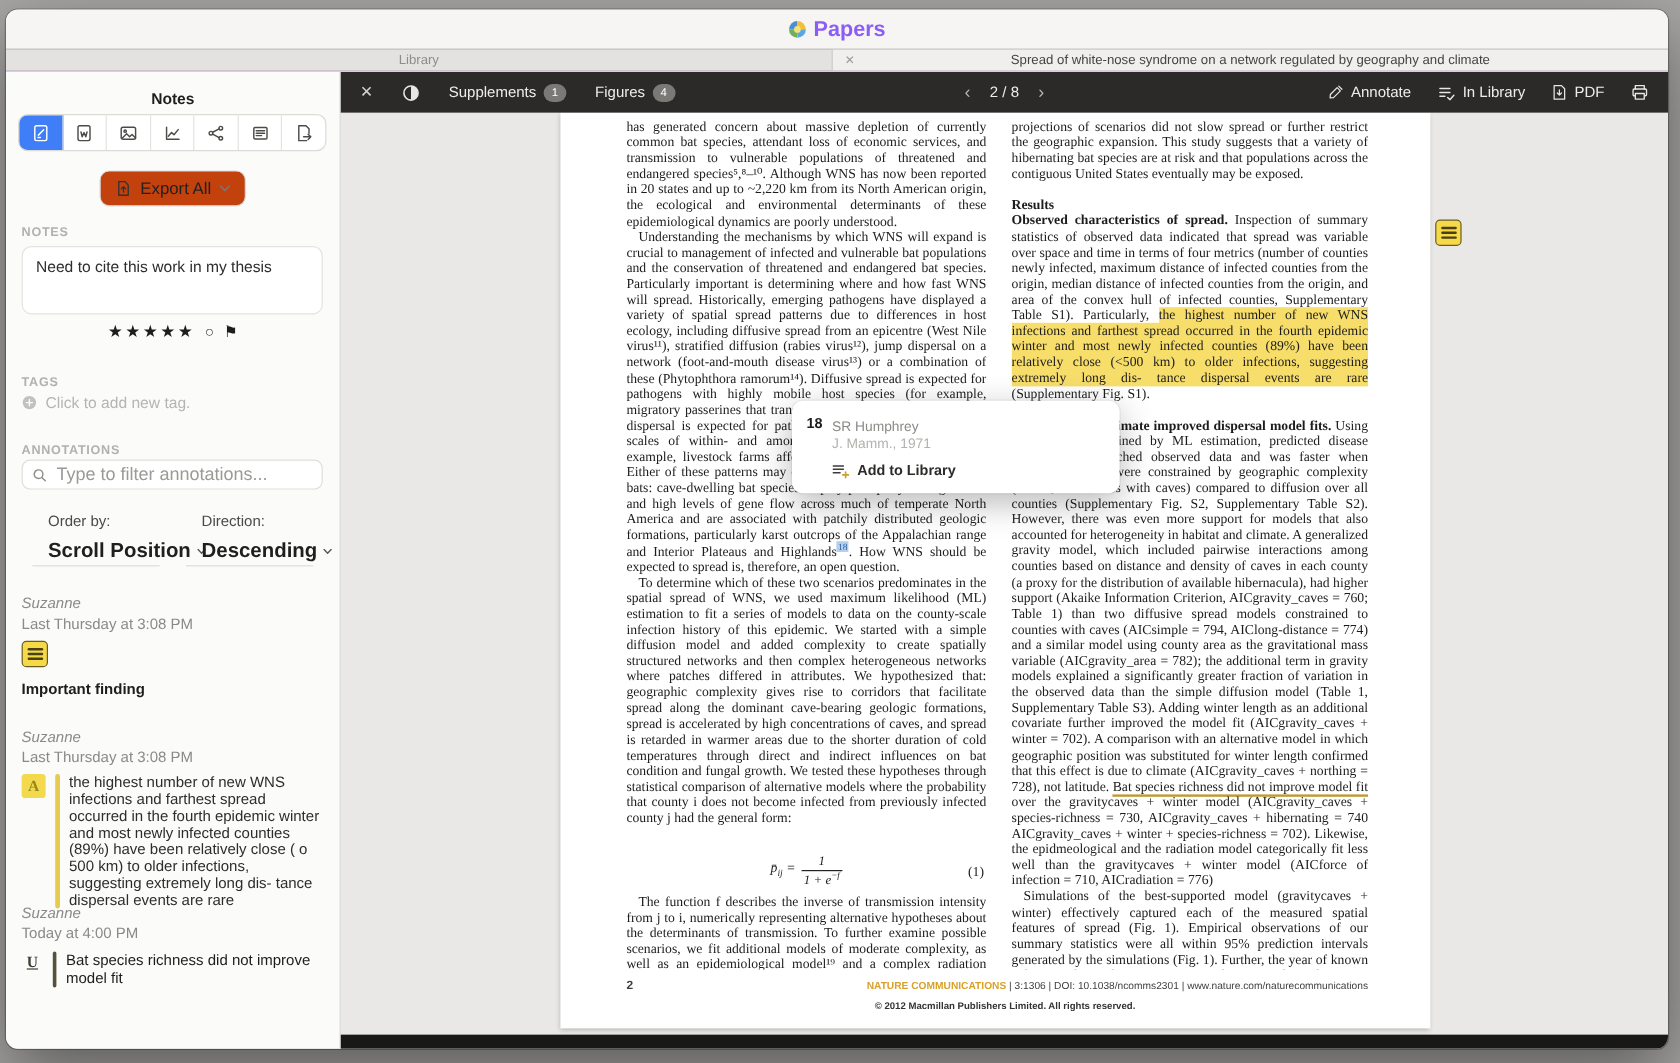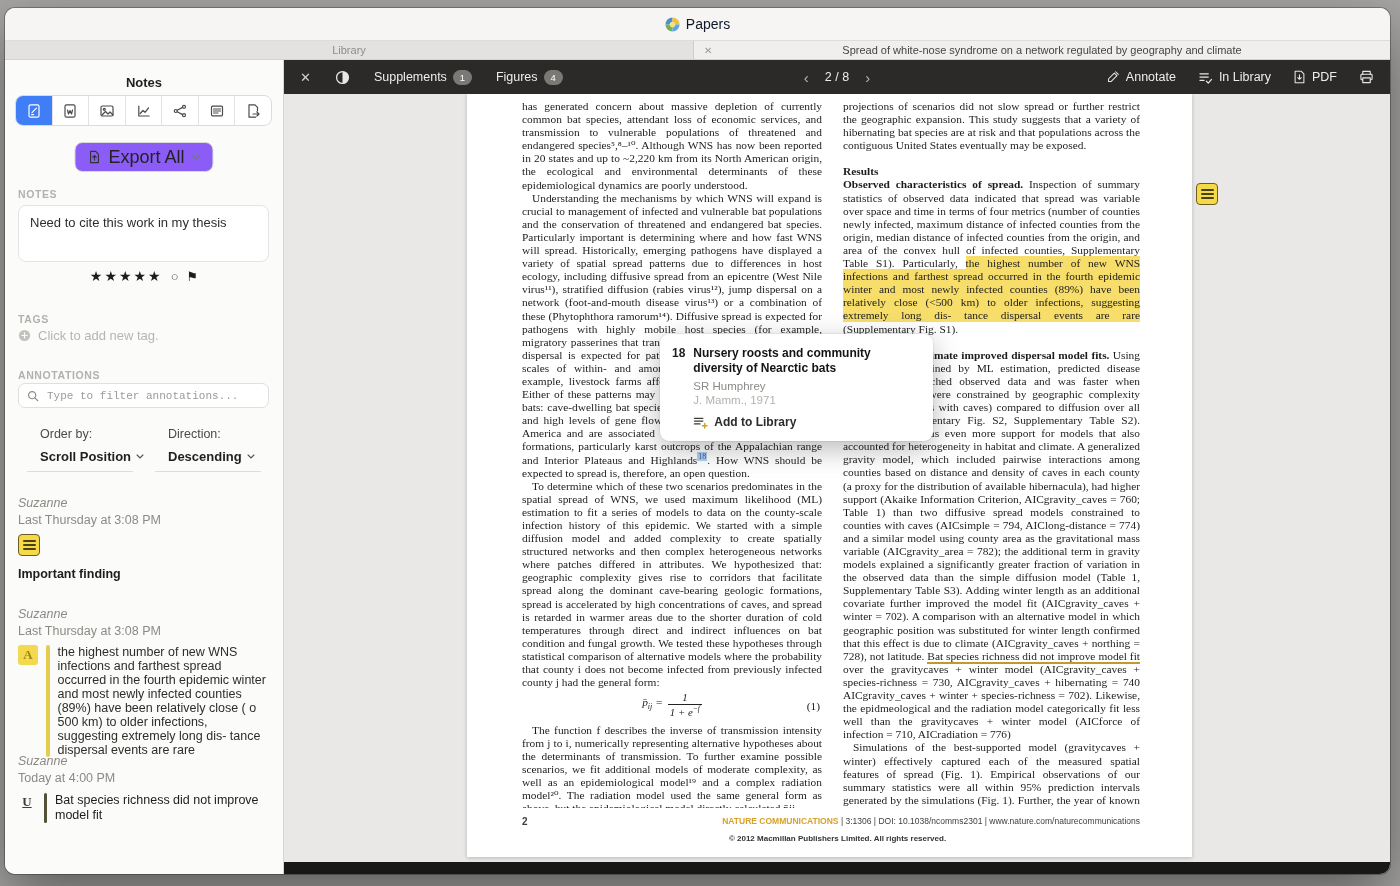--- a/index.html
+++ b/index.html
@@ -4,21 +4,21 @@
 <style>
   html,body{margin:0;padding:0;}
   body{width:1400px;height:886px;background:#a7a6a4;position:relative;overflow:hidden;
        font-family:"Liberation Sans","DejaVu Sans",sans-serif;-webkit-font-smoothing:antialiased;}
   .window{position:absolute;left:5px;top:8px;width:1385px;height:866px;border-radius:10px;
           overflow:hidden;background:#f5f4f2;box-shadow:0 0 0 1px rgba(0,0,0,.28),0 22px 60px rgba(0,0,0,.45);
           display:flex;flex-direction:column;}
   
   .titlebar{height:32px;background:#f6f5f3;border-bottom:1px solid #dddcd9;display:flex;
             align-items:center;justify-content:center;gap:6px;flex:0 0 auto;}
-  .titlebar .app-title{font-size:14px;color:#0f172a;font-weight:400;}
+  .titlebar .app-title{font-size:18px;color:#8b5cf6;font-weight:700;}
   
   .tabbar{height:18px;display:flex;flex:0 0 auto;background:#701a75;border-bottom:1px solid #d3d2cf;}
   .tab{display:flex;align-items:center;justify-content:center;font-size:11px;position:relative;}
   .tab-library{width:688px;background:#e3e2e0;color:#8f8d89;border-right:1px solid #cfcecb;}
   .tab-doc{flex:1;background:#f0efed;color:#454441;}
   .tab-doc .tab-close{position:absolute;left:10px;color:#9a9996;font-size:10px;cursor:default;}
   
   .content{flex:1;display:flex;min-height:0;}
   .sidebar{width:278px;background:#fbfbf9;border-right:1px solid #d6d5d2;position:relative;flex:0 0 auto;}
   .main{flex:1;display:flex;flex-direction:column;min-width:0;position:relative;}
@@ -46,21 +46,21 @@
   .col-right{width:297px;}
   .col p{margin:0;}
   .indent{text-indent:10px;}
   .gap-top{margin-top:13px !important;}
   .bold-lead{font-weight:bold;}
   .results-h{font-weight:bold;margin-top:13px !important;}
   mark.hl{background:#f7dd6a;color:inherit;padding:1px 0;}
   .ul-ann{border-bottom:2px solid #bf9b2e;padding-bottom:0px;}
   sup.ref-sel{font-size:8px;background:#b5d0ec;color:#2b5ea7;padding:0 1px;line-height:0;}
   
-  .eqrow{position:relative;margin:2px 0 6px;display:flex;align-items:center;justify-content:center;
+  .eqrow{position:relative;margin:23px 0 6px;display:flex;align-items:center;justify-content:center;
          font-style:italic;font-size:11.4px;}
   .frac{display:inline-flex;flex-direction:column;align-items:center;font-size:10.8px;line-height:1.15;margin-left:5px;}
   .frac .den{border-top:1px solid #222;padding:0 2px;}
   .eqnum{position:absolute;right:2px;top:9px;font-style:normal;}
   
   .pfoot-row{position:absolute;left:55px;right:52px;top:722px;display:flex;justify-content:space-between;
              font-family:"Liberation Sans","DejaVu Sans",sans-serif;font-size:8.5px;color:#3d3d3b;}
   .pfoot-row .pnum{font-weight:bold;font-size:10px;}
   .pfoot-row .journal{color:#d8a128;font-weight:bold;}
   .pfoot-copy{position:absolute;left:16px;right:0;top:740px;text-align:center;font-size:8px;font-weight:bold;color:#333;}
@@ -78,39 +78,39 @@
           box-sizing:border-box;display:flex;flex-direction:column;justify-content:center;gap:2.5px;padding:0 3.5px;}
   .sticky i{display:block;height:1.6px;background:#4a4015;border-radius:1px;}
   .page-marker{position:absolute;left:912px;top:89px;}
   
   .sb-title{position:absolute;top:15px;left:0;right:0;text-align:center;font-size:13px;font-weight:700;color:#1f1f1d;}
   .seg{position:absolute;left:10px;right:11px;top:35px;height:29px;background:#fff;border:1px solid #dcdbd8;
        border-radius:8px;display:flex;overflow:hidden;}
   .seg-btn{flex:1;display:flex;align-items:center;justify-content:center;color:#4c4b48;border-right:1px solid #e4e3e0;}
   .seg-btn:last-child{border-right:none;}
   .seg-btn.sel{background:#3f7ef7;color:#fff;}
-  .export-btn{position:absolute;top:82px;left:50%;transform:translateX(-50%);height:28px;background:#8b5cf6;
+  .export-btn{position:absolute;top:82px;left:50%;transform:translateX(-50%);height:28px;background:#c2410c;
               border:1px solid #dcdbd8;border-radius:8px;display:flex;align-items:center;gap:7px;padding:0 12px;
-              font-size:18px;color:#222;white-space:nowrap;}
+              font-size:14px;color:#222;white-space:nowrap;}
   .sb-label{position:absolute;left:13px;font-size:10.5px;font-weight:700;letter-spacing:.6px;color:#b3b1ad;}
   .note-box{position:absolute;left:13px;right:14px;top:145px;height:57px;border:1px solid #e5e4e1;border-radius:8px;
             background:#fff;box-sizing:border-box;padding:9px 11px;font-size:13px;color:#2e2d2b;resize:none;
             font-family:"Liberation Sans","DejaVu Sans",sans-serif;outline:none;}
   .rating{position:absolute;top:208px;left:0;right:0;display:flex;align-items:center;justify-content:center;gap:8px;}
   .stars{font-size:14px;letter-spacing:2px;color:#1d1d1b;}
   .circ{font-size:13px;color:#4a4a48;}
   .flag{font-size:13px;color:#1d1d1b;}
   .add-tag{position:absolute;left:13px;top:268px;display:flex;align-items:center;gap:7px;font-size:13px;color:#b7b5b1;}
   .search-box{position:absolute;left:13px;right:14px;top:323px;height:25px;border:1px solid #e0dfdc;border-radius:7px;
               background:#fff;display:flex;align-items:center;gap:6px;padding:0 8px;box-sizing:border-box;}
-  .search-box input{border:none;outline:none;flex:1;font-size:11px;color:#8b5cf6;background:transparent;
-                    font-family:Liberation Mono, monospace;}
+  .search-box input{border:none;outline:none;flex:1;font-size:15px;color:#8b5cf6;background:transparent;
+                    font-family:Liberation Sans, sans-serif;}
   .search-box input::placeholder{color:#9c9a96;}
   .ob-label{position:absolute;top:367px;font-size:12.5px;color:#4b4a47;}
-  .ob-value{position:absolute;top:389px;font-size:13px;font-weight:600;color:#1f1f1d;display:flex;align-items:center;gap:5px;}
+  .ob-value{position:absolute;top:389px;font-size:17px;font-weight:600;color:#1f1f1d;display:flex;align-items:center;gap:5px;}
   .ob-rule{position:absolute;top:411px;height:1px;background:#dddcd9;}
   .ann-author{position:absolute;font-size:12.5px;color:#8c8a86;font-style:italic;}
   .ann-time{position:absolute;font-size:12.5px;color:#8c8a86;}
   .ann-title{position:absolute;font-size:12.5px;font-weight:700;color:#1d1d1b;}
   .quote-row{position:absolute;left:13px;right:12px;display:flex;align-items:stretch;}
   .hl-a-icon{width:20px;height:20px;background:#f2d94e;border-radius:3px;color:#9a8617;font-weight:bold;
              font-size:13px;display:flex;align-items:center;justify-content:center;flex:0 0 auto;
              font-family:"Liberation Serif","DejaVu Serif",serif;}
   .quote-bar{width:3.5px;background:#e6cb4e;border-radius:2px;margin:0 8px;flex:0 0 auto;}
   .quote-text{font-size:12.5px;line-height:14px;color:#2e2d2a;}
@@ -412,21 +412,20 @@
           <div class="pfoot-row">
             <span class="pnum">2</span>
             <span><span class="journal">NATURE COMMUNICATIONS</span><span> | 3:1306 | DOI: 10.1038/ncomms2301 | www.nature.com/naturecommunications</span></span>
           </div>
           <div class="pfoot-copy">© 2012 Macmillan Publishers Limited. All rights reserved.</div>
         </div>
 
         <div class="popup">
           <div class="refnum">18</div>
           <div style="flex:1;">
-            <div class="ptitle">Nursery roosts and community diversity of Nearctic bats</div>
             <div class="pauthor">SR Humphrey</div>
             <div class="psource">J. Mamm., 1971</div>
             <div class="paction">
               <span>
                 <svg width="15" height="13" viewBox="0 0 16 14" fill="none" stroke-linecap="round">
                   <path d="M1.5 2.5 h9 M1.5 5.5 h9 M1.5 8.5 h6" stroke="#3b3b39" stroke-width="1.4"></path>
                   <path d="M12.5 8 v5 M10 10.5 h5" stroke="#c9a227" stroke-width="1.5"></path>
                 </svg>
               </span>
               <span>Add to Library</span>

